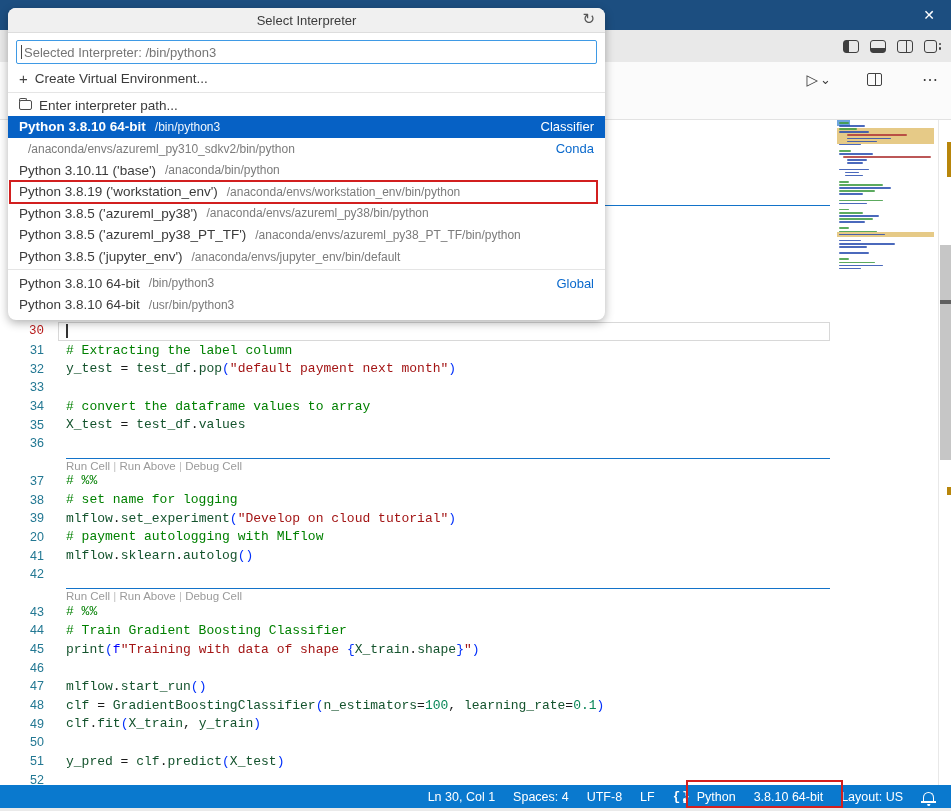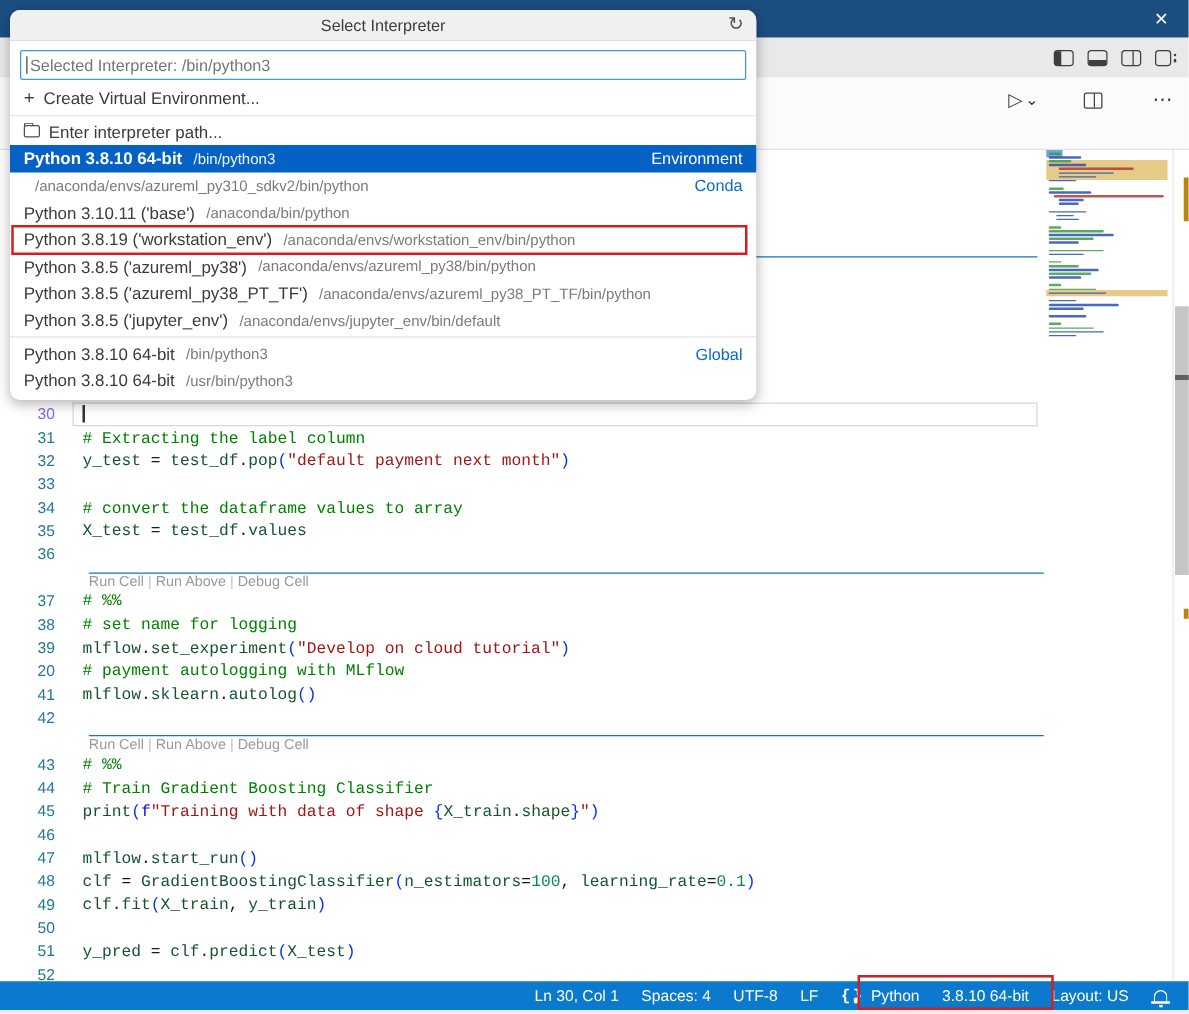--- a/index.html
+++ b/index.html
@@ -30,26 +30,26 @@
   .split-icon::after { content:''; position:absolute; left:50%; top:0; width:1.4px; height:100%; background:#424242; }
   .ellipsis { font-size:16px; letter-spacing:1px; margin-left:26px; }
 
   
   .editor { position:absolute; left:0; top:120px; width:951px; height:665px; background:#fff; z-index:1; }
   .hidden-cell-sep { position:absolute; left:66px; top:85px; width:764px; border-top:1.7px solid #1373c9; }
   .current-line-box { position:absolute; left:58px; top:202px; width:772px; height:19px; border:1px solid #d8d8d8; }
   .code-rows { position:absolute; left:0; top:202px; width:840px; }
   .code-row { display:flex; height:18.7px; align-items:center; }
   .ln { width:44px; text-align:right; font-size:12.5px; color:#237893; flex:none; }
-  .ln.active { color:#8b5cf6; }
+  .ln.active { color:#b91c1c;font-family:Liberation Mono, monospace; }
   .codeline { margin-left:22px; font-family:"Liberation Mono", monospace; font-size:13px; white-space:pre; position:relative; }
   .cursor { display:inline-block; width:1.5px; height:14px; background:#333; vertical-align:middle; }
   .tk-cm { color:#008000; } .tk-st { color:#a31515; } .tk-id { color:#14532d;font-family:Liberation Mono, monospace; }
   .tk-nu { color:#098658; } .tk-pa { color:#0431fa; } .tk-op { color:#1b1b1b; } .tk-kw { color:#0000ff; }
-  .codelens-row { align-items:flex-end;justify-content:center; }
+  .codelens-row { align-items:flex-end; }
   .codelens { display:block; margin-left:22px; width:764px; border-top:1.7px solid #1373c9;
               font-size:11.5px; color:#9a9a9a; padding-top:1px; }
   .cl-link { cursor:pointer; }
   .cl-sep { color:#c0c0c0; }
 
   
   .minimap { position:absolute; left:837px; top:0; width:100px; height:280px; }
   .mm-line { position:absolute; height:1.7px; border-radius:1px; opacity:.85; }
   .mm-band { position:absolute; left:0; width:97px; background:#ddb85f; opacity:.75; }
   .mm-sel { position:absolute; left:0; top:0; width:13px; height:6px; background:#4a8fd6; opacity:.8; }
@@ -317,21 +317,21 @@
           <span class="qp-label">Create Virtual Environment...</span>
         </div>
         <div class="qp-sep"></div>
         <div class="qp-row">
           <span class="qp-folder"></span>
           <span class="qp-label">Enter interpreter path...</span>
         </div>
         <div class="qp-row sel">
           <span class="qp-label">Python 3.8.10 64-bit</span>
           <span class="qp-path">/bin/python3</span>
-          <span class="qp-badge">Environment</span>
+          <span class="qp-badge">Classifier</span>
         </div>
         <div class="qp-row">
           <span class="qp-path">/anaconda/envs/azureml_py310_sdkv2/bin/python</span>
           <span class="qp-badge link">Conda</span>
         </div>
         <div class="qp-row">
           <span class="qp-label">Python 3.10.11 ('base')</span>
           <span class="qp-path">/anaconda/bin/python</span>
         </div>
         <div class="qp-row">

